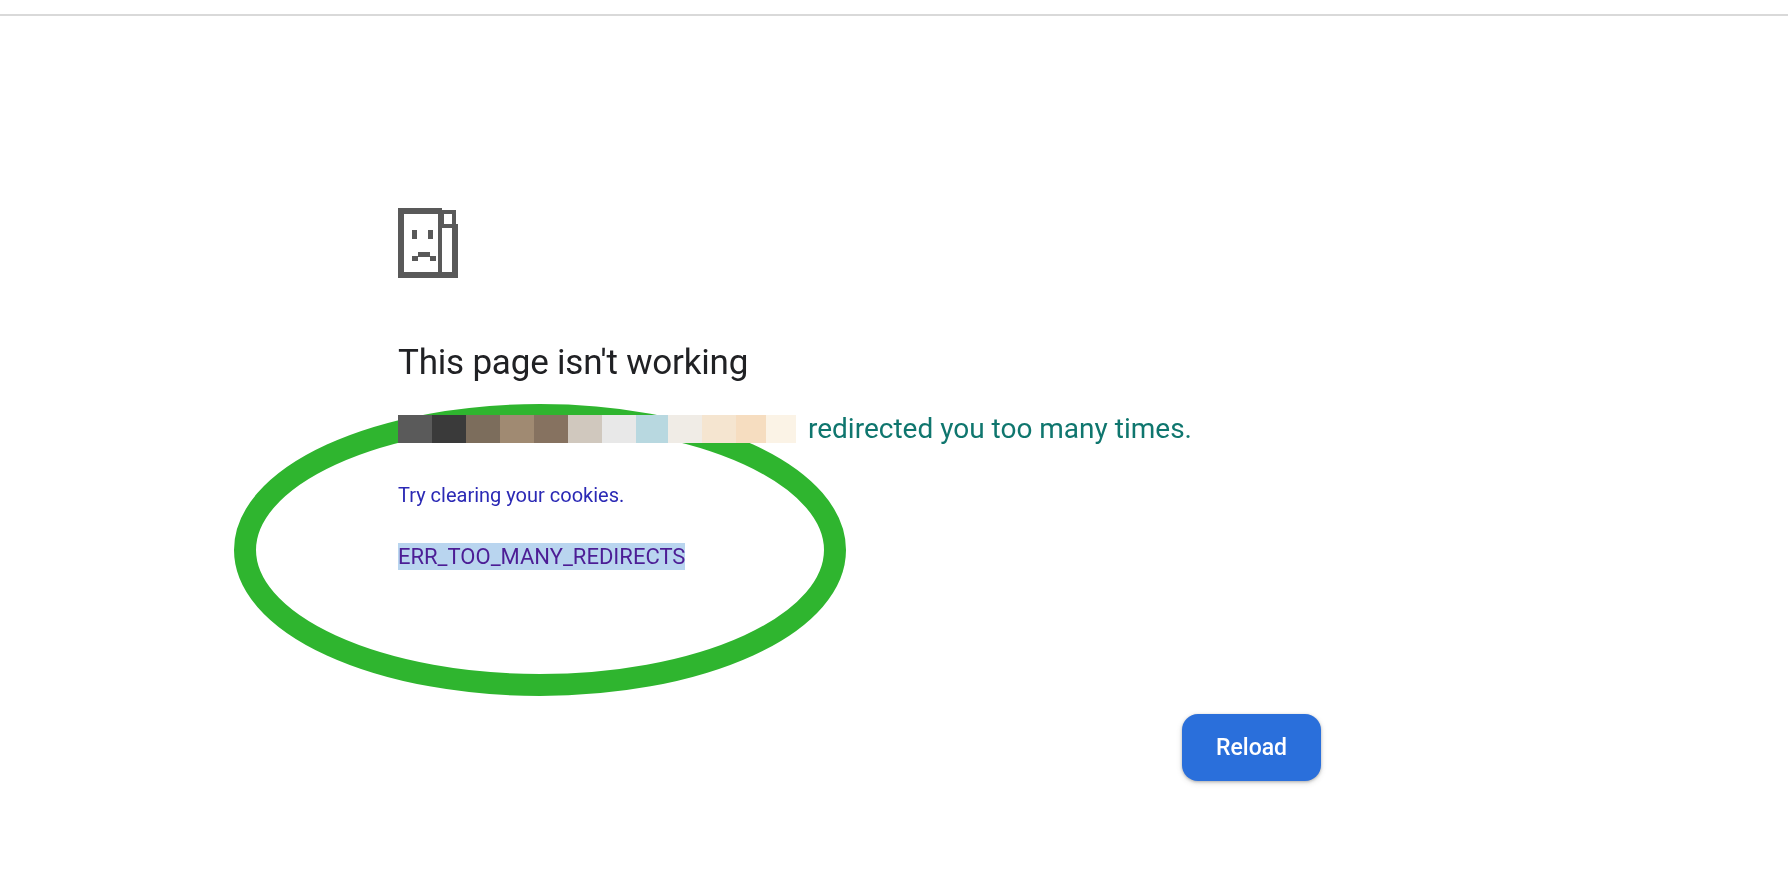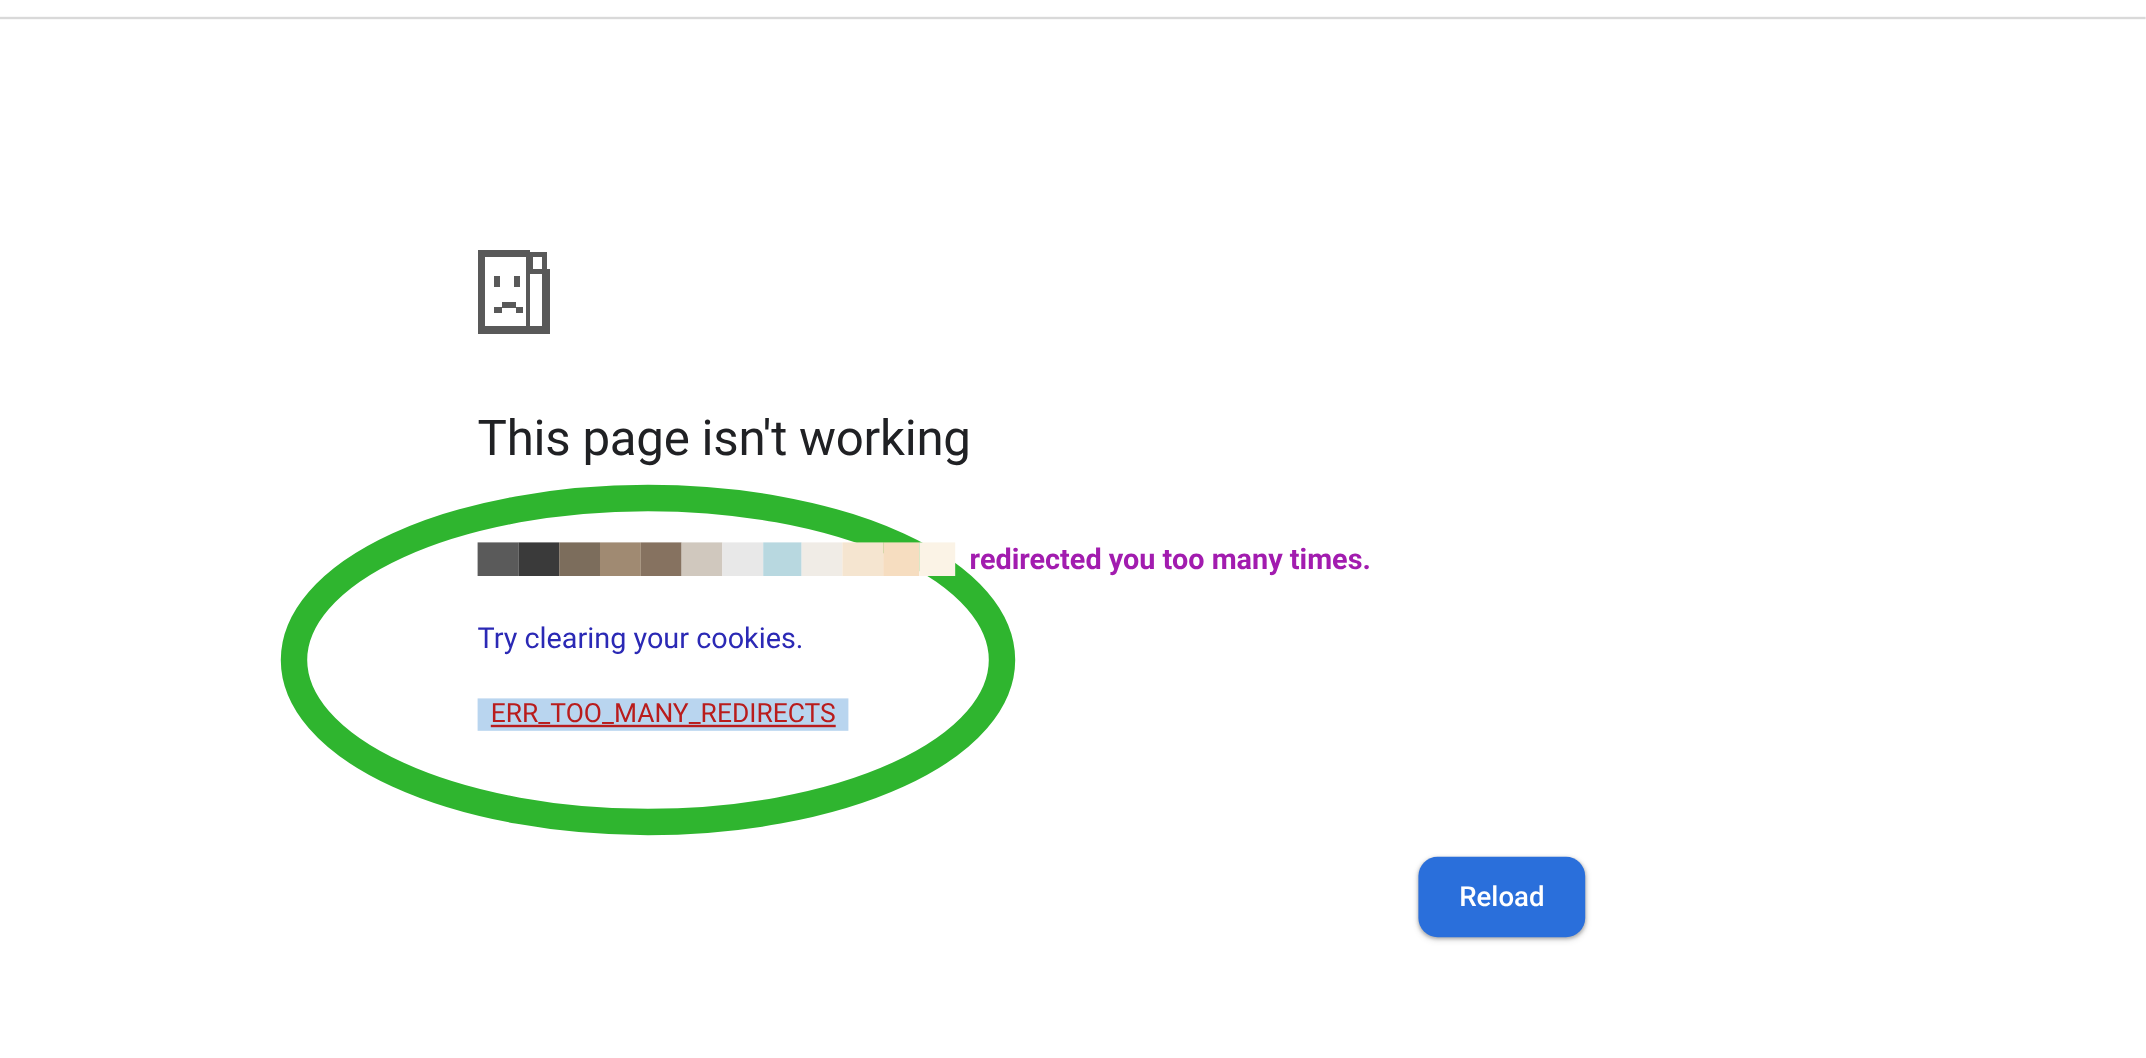--- a/index.html
+++ b/index.html
@@ -33,24 +33,24 @@
       width: 62px;
       height: 72px;
       margin-bottom: 62px;
       position: relative;
     }
     .sad-page-icon svg {
       width: 100%;
       height: 100%;
     }
     .heading {
-      font-size: 41px;
+      font-size: 35px;
       font-weight: 400;
       color: #202124;
-      margin-bottom: 62px;
+      margin-bottom: 29px;
       letter-spacing: -0.2px;
     }
     .message-row {
       display: flex;
       align-items: center;
       margin-bottom: 38px;
     }
     .redacted-bar {
       width: 398px;
       height: 28px;
@@ -67,45 +67,44 @@
     .b4 { width: 34px; background: #a08a72; }
     .b5 { width: 34px; background: #867260; }
     .b6 { width: 34px; background: #d0c8be; }
     .b7 { width: 34px; background: #e8e8e8; }
     .b8 { width: 32px; background: #b8d8e0; }
     .b9 { width: 34px; background: #f0ece6; }
     .b10 { width: 34px; background: #f5e5d0; }
     .b11 { width: 30px; background: #f6ddc0; }
     .b12 { width: 30px; background: #fbf3e6; }
     .message-text {
-      font-size: 24px;
-      color: #a21caf;
-      font-weight: 700;
+      font-size: 28px;
+      color: #0f766e;
+      font-weight: 400;
     }
     .link-row {
       margin-bottom: 36px;
     }
     .cookie-link {
-      font-size: 24px;
+      font-size: 20px;
       color: #2b29b5;
       text-decoration: none;
       font-weight: 400;
       cursor: pointer;
     }
     .error-code-row {
       margin-bottom: 0;
     }
     .error-code {
       font-size: 22px;
-      color: #b91c1c;
+      color: #4c1d95;
       background: #b9d5ef;
-      padding: 1px 11px;
+      padding: 1px 0;
       display: inline-block;
       font-weight: 400;
-      text-decoration: underline;
     }
     .reload-button {
       position: absolute;
       left: 1182px;
       top: 714px;
       background: #2a6fdb;
       color: #ffffff;
       border: none;
       font-size: 23px;
       font-weight: 500;

